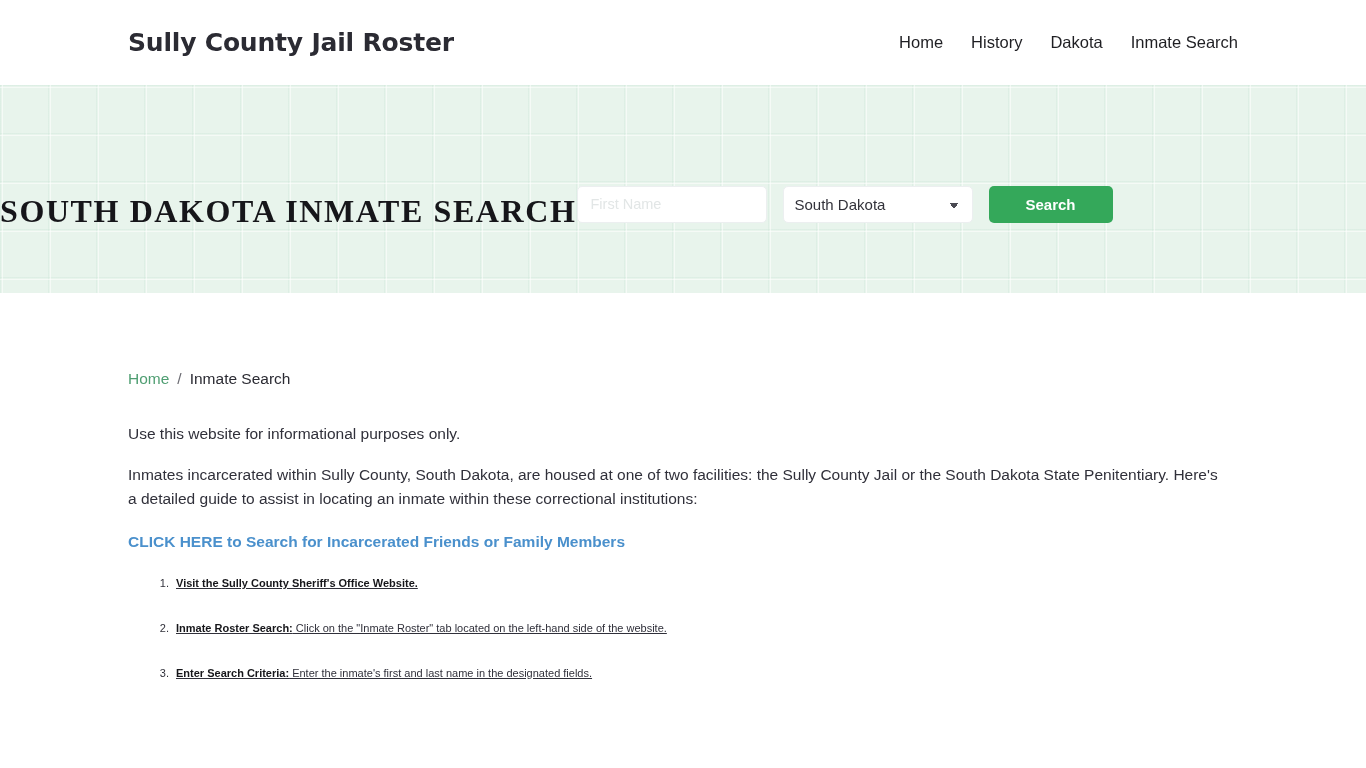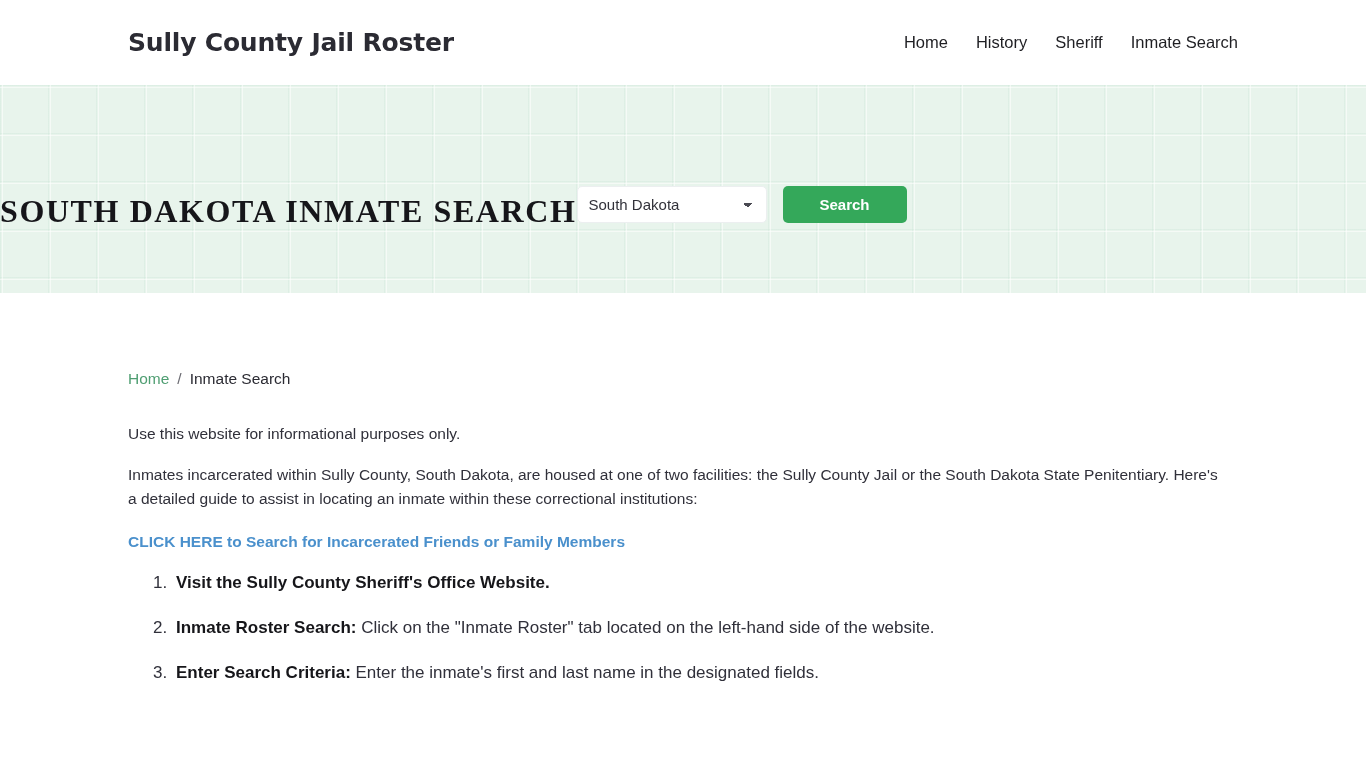--- a/index.html
+++ b/index.html
@@ -170,45 +170,47 @@
     color: #4a90cc;
     text-decoration: none;
   }
 
   .steps {
     margin: 20px 0 0 0;
     padding-left: 44px;
     list-style: decimal;
   }
   .steps li {
-    font-size: 17px;
+    font-size: 11px;
     line-height: 24px;
     color: #30303a;
     margin-bottom: 21px;
     padding-left: 4px;
+    text-decoration: underline;
   }
   .steps li::marker { color: #30303a; }
   .step-label { font-weight: 700; color: #16161a; }
 </style>
 </head>
 <body>
 
 <header class="site-header">
   <a class="brand" href="#">Sully County Jail Roster</a>
   <nav class="main-nav">
     <a class="nav-link" href="#">Home</a>
     <a class="nav-link" href="#">History</a>
-    <a class="nav-link" href="#">Sheriff</a>
+    <a class="nav-link" href="#">Dakota</a>
     <a class="nav-link" href="#">Inmate Search</a>
   </nav>
 </header>
 
 <section class="hero">
   <h1 class="hero-title">SOUTH DAKOTA INMATE SEARCH</h1>
   <form class="search-form">
+    <input class="text-input" type="text" placeholder="First Name" style="">
     <select class="state-select">
       <option>South Dakota</option>
     </select>
     <button class="search-button" type="submit">Search</button>
   </form>
 </section>
 
 <main class="content">
 
   <div class="breadcrumb">

